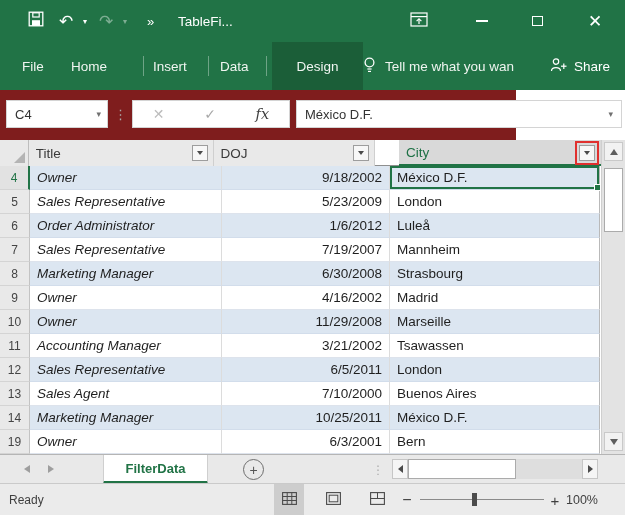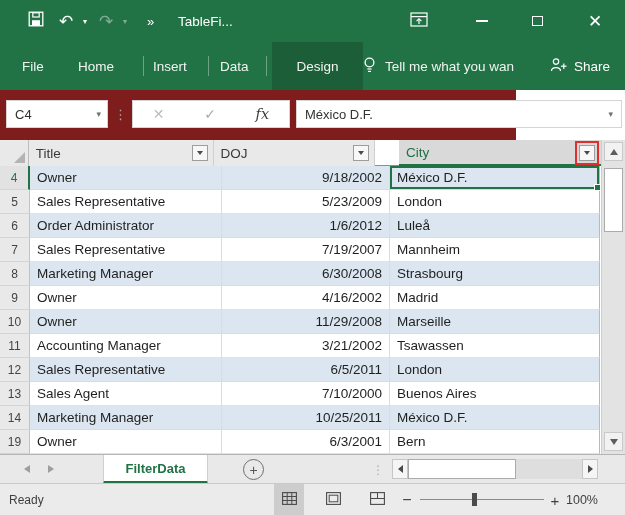--- a/index.html
+++ b/index.html
@@ -22,21 +22,21 @@
   .min-btn { left:465px; }
   .max-btn { left:520px; }
   .close-btn { left:578px; font-size:17px; font-weight:300; }
   .min-glyph { width:12px; height:0; border-top:2px solid #fff; }
   .max-glyph { width:11px; height:10px; border:1.4px solid #fff; }
 
   
   .ribbon { position:absolute; left:0; top:42px; width:625px; height:48px; background:#217346; }
   .rtab { position:absolute; top:0; height:48px; display:flex; align-items:center; color:#f0f5f1; font-size:13.5px; cursor:default; }
   .rtab-file { left:22px; }
-  .rtab-home { left:78px; }
+  .rtab-home { left:71px; }
   .rtab-insert { left:153px; }
   .rtab-data { left:220px; }
   .rtab-design { left:272px; width:91px; justify-content:center; background:#1b5e38; }
   .rsep { position:absolute; top:14px; width:1px; height:20px; background:rgba(255,255,255,.35); }
   .rsep1 { left:143px; } .rsep2 { left:208px; } .rsep3 { left:266px; }
   .tellme { position:absolute; left:362px; top:0; height:48px; display:flex; align-items:center; gap:8px; color:#eef4ef; font-size:13.5px; }
   .share { position:absolute; left:550px; top:0; height:48px; display:flex; align-items:center; gap:6px; color:#fff; font-size:13.5px; }
 
   
   .fstrip { position:absolute; left:0; top:90px; width:516px; height:50px; background:#7f1d1d; }
@@ -63,21 +63,21 @@
   .h-city .filter-btn { right:6px; }
   .red-frame { position:absolute; right:2px; top:1px; width:24px; height:24px; border:2px solid #e0302e; display:flex; align-items:center; justify-content:center; }
   .red-frame .filter-btn { position:static; }
   .tri-dn { width:0; height:0; border-left:3.5px solid transparent; border-right:3.5px solid transparent; border-top:4.5px solid #4a4a4a; }
 
   .rows { position:absolute; left:0; top:26px; width:601px; }
   .grid-row { display:flex; height:24px; }
   .rownum { width:30px; background:#e9e9e9; border-right:1px solid #c3c3c3; border-bottom:1px solid #d4d4d4; display:flex; align-items:center; justify-content:center; font-size:12px; color:#444; }
   .rownum.active { color:#217346; border-right:2px solid #217346; background:#e2e2e2; }
   .cell { display:flex; align-items:center; font-size:13.5px; color:#1f1f1f; border-bottom:1px solid #dde3ec; background:#fff; position:relative; }
-  .c-title { width:192px; padding-left:7px; border-right:1px solid #dcdcdc; }
+  .c-title { width:192px; padding-left:7px; border-right:1px solid #dcdcdc;font-style:italic; }
   .c-doj { width:168px; padding-right:7px; justify-content:flex-end; border-right:1px solid #dcdcdc; }
   .c-city { width:210px; padding-left:7px; border-right:1px solid #b9b9b9; }
   .grid-row.banded .cell { background:#dce6f1; border-bottom:1px solid #d2ddeb; }
   .cell.active { box-shadow:inset 0 0 0 2px #217346; z-index:2; }
   .fill-handle { position:absolute; right:-2px; bottom:-2px; width:7px; height:7px; background:#217346; border:1px solid #fff; z-index:3; }
 
   
   .vscroll { position:absolute; left:601px; top:140px; width:24px; height:314px; background:#e3e3e3; border-left:1px solid #cfcfcf; }
   .vs-btn { position:absolute; left:2px; width:19px; height:19px; background:#f2f2f2; border:1px solid #c9c9c9; display:flex; align-items:center; justify-content:center; }
   .vs-up { top:2px; } .vs-dn { bottom:3px; }

